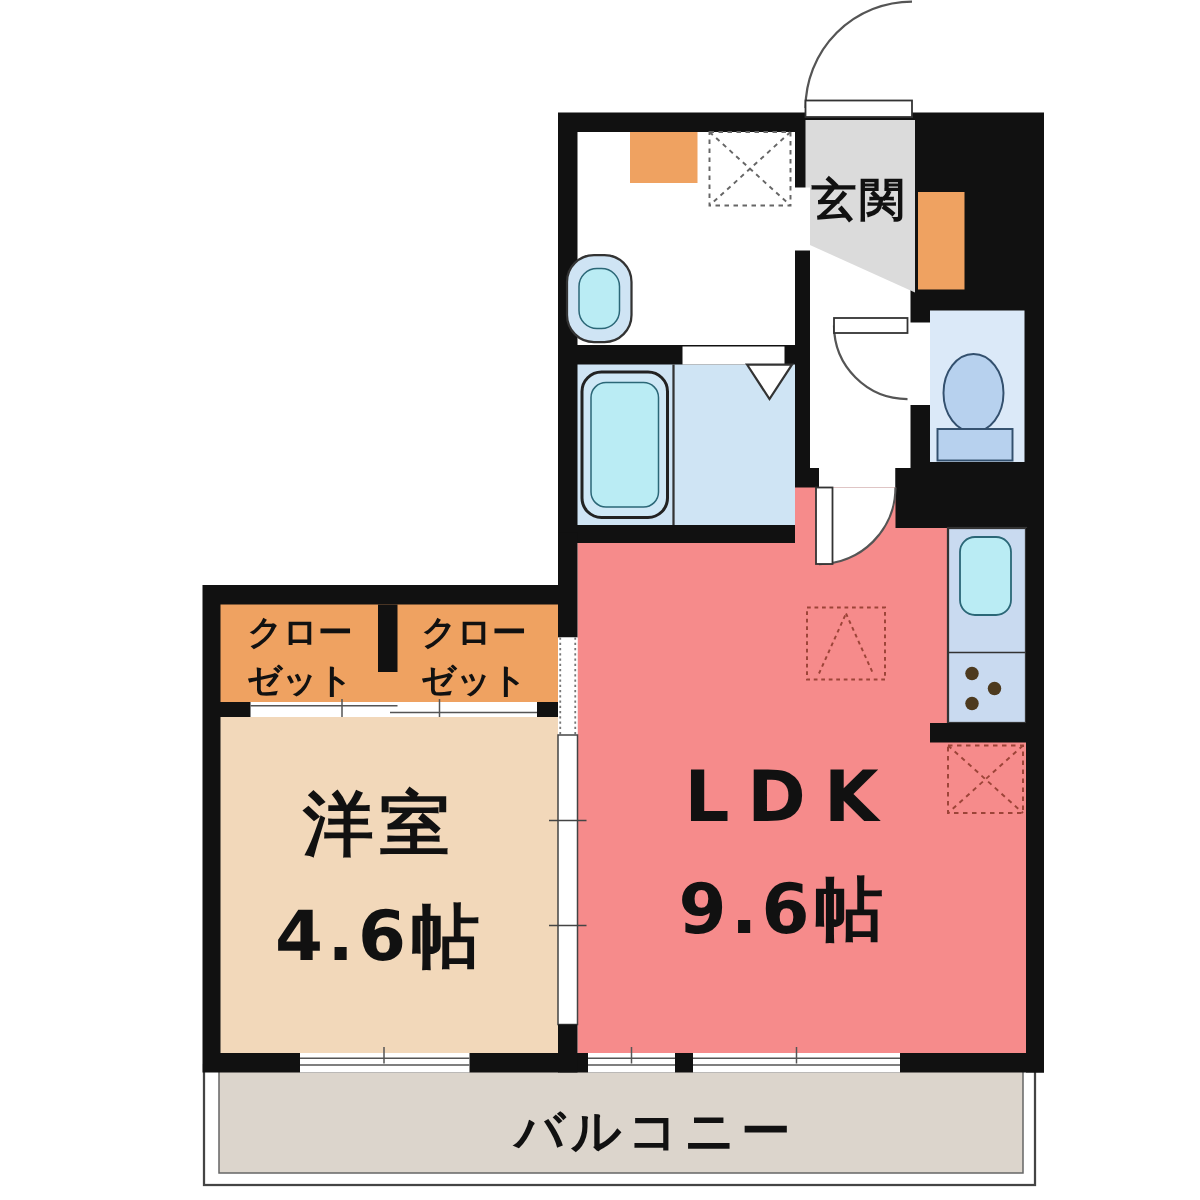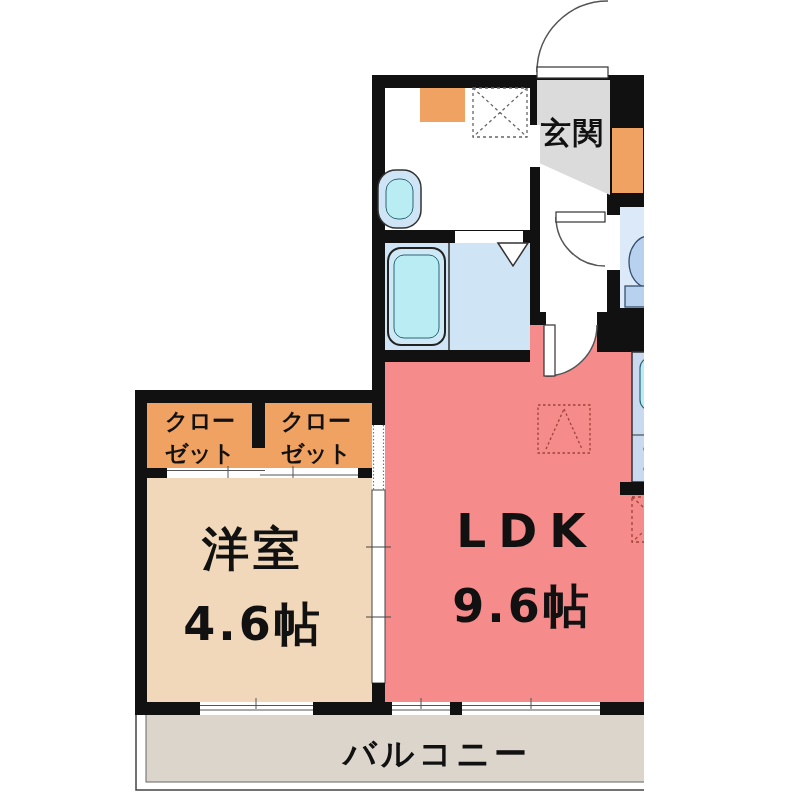--- a/index.html
+++ b/index.html
@@ -1,16 +1,16 @@
 <!DOCTYPE html>
 <html><head>
 <meta charset="utf-8">
 <style>
   html,body{margin:0;padding:0;background:#ffffff;}
-  .stage{position:relative;width:644px;height:800px;background:#fff;overflow:hidden;
+  .stage{position:relative;width:800px;height:800px;background:#fff;overflow:hidden;
          font-family:"DejaVu Sans",sans-serif;text-align:center;}
   svg text{font-family:"DejaVu Sans",sans-serif;font-weight:bold;fill:#111;}
 </style>
 </head>
 <body>
 
 <div class="stage">
 <svg width="800" height="800" viewBox="0 0 800 800">
 
   <rect x="0" y="0" width="800" height="800" fill="#ffffff"></rect>

